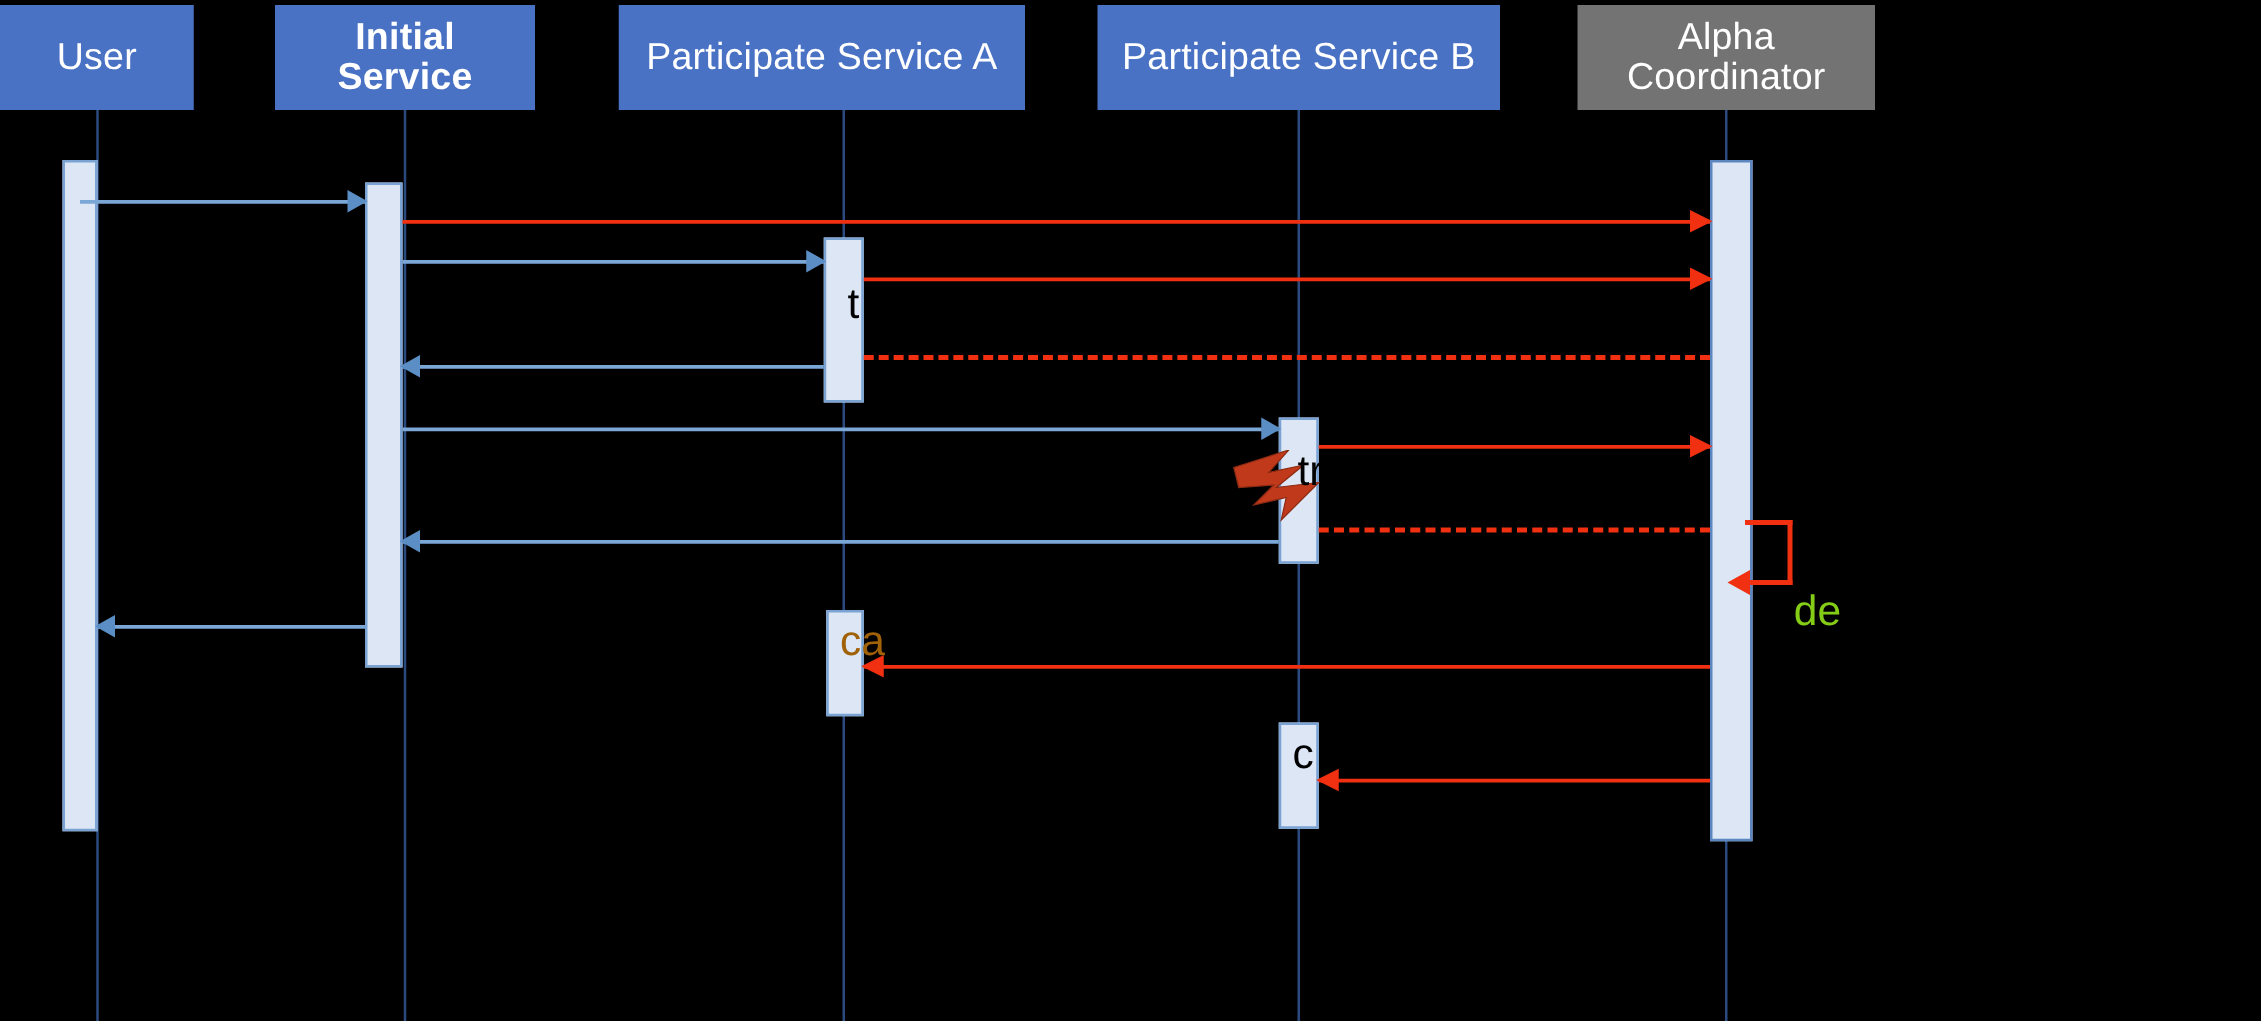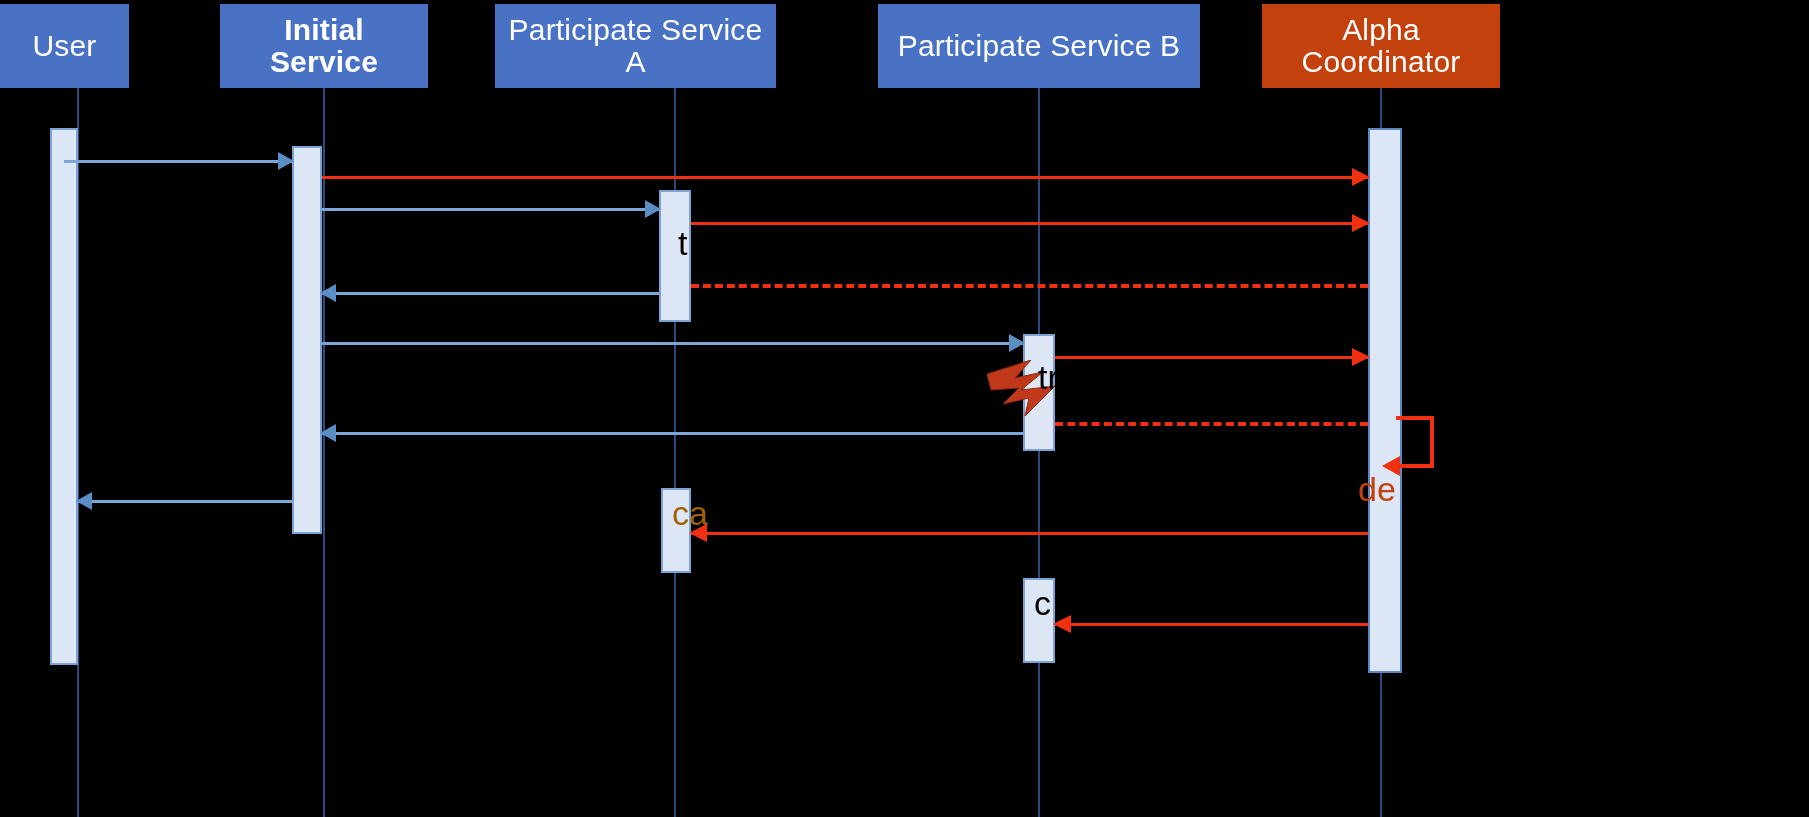--- a/index.html
+++ b/index.html
@@ -41,33 +41,33 @@
 </style>
 </head>
 <body>
 
 <div id="stage">
     <div class="lifeline-line" style="left: 77px; top: 88px; height: 729px;"></div>
     <div class="lifeline-line" style="left: 323px; top: 88px; height: 729px;"></div>
     <div class="lifeline-line" style="left: 674px; top: 88px; height: 729px;"></div>
     <div class="lifeline-line" style="left: 1038px; top: 88px; height: 729px;"></div>
     <div class="lifeline-line" style="left: 1380px; top: 88px; height: 729px;"></div>
-    <div class="lifeline-head" style="left: 0px; top: 4px; width: 129px; height: 84px; background: rgb(74, 114, 196); color: rgb(255, 255, 255);">
+    <div class="lifeline-head" style="left: 0px; top: 4px; width: 155px; height: 84px; background: rgb(74, 114, 196); color: rgb(255, 255, 255);">
       <span style="white-space: pre-line;">User</span>
     </div>
     <div class="lifeline-head" style="left: 220px; top: 4px; width: 208px; height: 84px; background: rgb(74, 114, 196); color: rgb(255, 255, 255); font-weight: bold;">
       <span style="white-space: pre-line;">Initial Service</span>
     </div>
-    <div class="lifeline-head" style="left: 495px; top: 4px; width: 281px; height: 84px; background: rgb(74, 114, 196); color: rgb(255, 255, 255);">
+    <div class="lifeline-head" style="left: 495px; top: 4px; width: 325px; height: 84px; background: rgb(74, 114, 196); color: rgb(255, 255, 255);">
       <span style="white-space: pre-line;">Participate Service A</span>
     </div>
     <div class="lifeline-head" style="left: 878px; top: 4px; width: 322px; height: 84px; background: rgb(74, 114, 196); color: rgb(255, 255, 255);">
       <span style="white-space: pre-line;">Participate Service B</span>
     </div>
-    <div class="lifeline-head" style="left: 1262px; top: 4px; width: 238px; height: 84px; background: #c2410c; color: rgb(255, 255, 255);">
+    <div class="lifeline-head" style="left: 1262px; top: 4px; width: 238px; height: 84px; background: #737373; color: rgb(255, 255, 255);">
       <span style="white-space: pre-line;">Alpha
 Coordinator</span>
     </div>
     <div class="activation" style="left: 50px; top: 128px; width: 28px; height: 537px; background: rgb(220, 230, 244);"></div>
     <div class="activation" style="left: 292px; top: 146px; width: 30px; height: 388px; background: rgb(220, 230, 244);"></div>
     <div class="activation" style="left: 659px; top: 190px; width: 32px; height: 132px; background: rgb(220, 230, 244);"></div>
     <div class="activation" style="left: 1023px; top: 334px; width: 32px; height: 117px; background: rgb(220, 230, 244);"></div>
     <div class="activation coord" style="left: 1368px; top: 128px; width: 34px; height: 545px; background: rgb(220, 230, 244);"></div>
     <div class="activation" style="left: 661px; top: 488px; width: 30px; height: 85px; background: rgb(220, 230, 244);"></div>
     <div class="activation" style="left: 1023px; top: 578px; width: 32px; height: 85px; background: rgb(220, 230, 244);"></div>
@@ -125,16 +125,16 @@
       <div class="top" style="width: 38px; top: 0px;"></div>
       <div class="side" style="left: 34px; height: 52px;"></div>
       <div class="bot" style="width: 38px; top: 48px;"></div>
       <div class="ahead" style="left: -14px; top: 40px;"></div>
     </div>
     <div class="bolt" style="left: 985px; top: 360px; width: 80px; height: 58px;"><svg viewBox="0 0 80 58" width="80" height="58">
         <polygon points="2,14 46,0 30,18 58,12 36,30 70,26 40,56 44,38 18,44 34,28 6,30" fill="#c0391b" stroke="#8c2a12" stroke-width="1"></polygon>
       </svg></div>
     <div class="label" style="left: 678px; top: 224px; color: rgb(0, 0, 0);">t</div>
     <div class="label" style="left: 1038px; top: 358px; color: rgb(0, 0, 0);">tr</div>
-    <div class="label" style="left: 1358px; top: 470px; color: #c2410c;">de</div>
+    <div class="label" style="left: 1435px; top: 470px; color: #84cc16;">de</div>
     <div class="label" style="left: 672px; top: 494px; color: #a16207;">ca</div>
     <div class="label" style="left: 1034px; top: 584px; color: rgb(0, 0, 0);">c</div>
   </div>
 
 </body></html>

